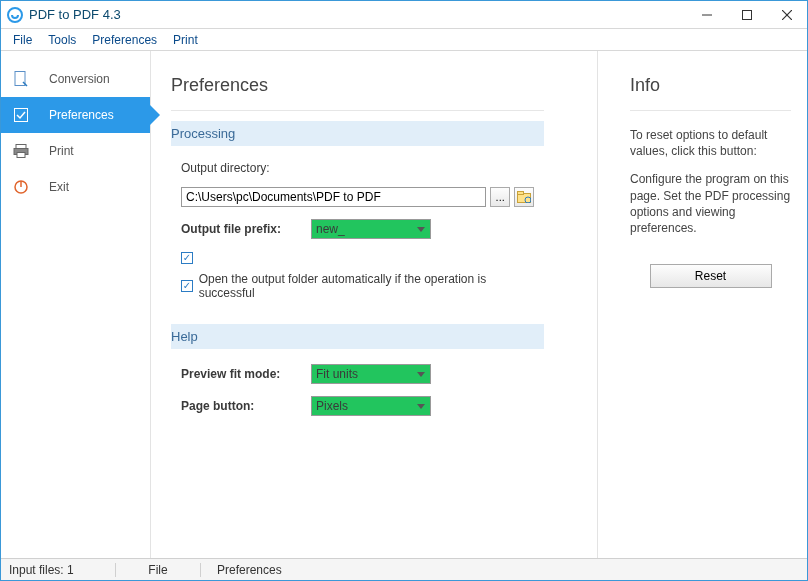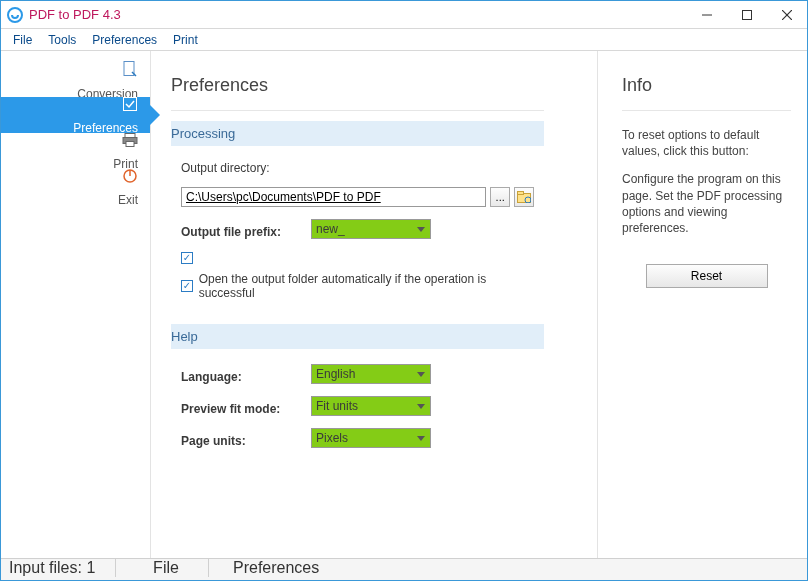--- a/index.html
+++ b/index.html
@@ -18,21 +18,21 @@
     height: 28px;
     display: flex;
     align-items: center;
     padding: 0 0 0 6px;
     border-bottom: 1px solid #d8d8d8;
   }
   .titlebar .app-icon {
     width: 16px; height: 16px; margin-right: 6px;
     display: inline-flex; align-items: center; justify-content: center;
   }
-  .titlebar .title { color: #be185d; font-size: 13px; }
+  .titlebar .title { color: #0c4a6e; font-size: 13px; }
   .winbtns { margin-left: auto; display: flex; }
   .winbtn {
     width: 40px; height: 28px; display: flex; align-items: center; justify-content: center;
     font-size: 13px; color: #333;
   }
   
   .menubar {
     height: 22px;
     display: flex;
     align-items: center;
@@ -48,26 +48,25 @@
   }
   
   .sidebar {
     width: 150px;
     border-right: 1px solid #e3e3e3;
     padding-top: 10px;
   }
   .side-item {
     height: 36px;
     display: flex;
-    align-items: flex-end;
+    align-items: center;
     padding: 0 12px;
     color: #555;
-    gap: 10px;
+    gap: 20px;
     position: relative;
-    flex-direction: column;
   }
   .side-item.active {
     background: #2c99e8;
     color: #fff;
   }
   .side-item.active::after {
     content: "";
     position: absolute;
     right: -10px;
     top: 50%;
@@ -93,49 +92,49 @@
   }
   .section-header {
     background: #e1eef9;
     color: #3a6a98;
     padding: 5px 0;
     font-size: 13px;
     margin-bottom: 12px;
   }
   .field-row {
     display: flex;
-    align-items: flex-end;
+    align-items: center;
     padding: 3px 10px;
     margin-bottom: 6px;
     color: #3a3a3a;
   }
   .field-label { width: 130px; font-weight: bold; }
   .text-input {
     border: 1px solid #999;
     height: 20px;
     padding: 1px 4px;
     font-family: inherit;
     font-size: 12px;
   }
-  .dir-input { width: 340px; text-decoration: underline; }
+  .dir-input { width: 340px; }
   .icon-btn {
     width: 22px; height: 20px;
     border: 1px solid #aaa;
     background: linear-gradient(#fdfdfd,#e9e9e9);
     margin-left: 4px;
     display: inline-flex; align-items: center; justify-content: center;
     font-size: 11px;
   }
   .combo {
     border: 1px solid #999;
     height: 20px;
     width: 120px;
     padding: 0 18px 0 4px;
     font-size: 12px;
-    background: #84cc16;
+    background: #22c55e;
     position: relative;
     display: inline-flex;
     align-items: center;
   }
   .combo::after {
     content: "";
     position: absolute;
     right: 5px; top: 7px;
     border-left: 4px solid transparent;
     border-right: 4px solid transparent;
@@ -152,21 +151,21 @@
     width: 12px; height: 12px;
     border: 1px solid #2c7cc4;
     display: inline-flex; align-items: center; justify-content: center;
     color: #2c7cc4;
     font-size: 10px;
     line-height: 1;
   }
   
   .infopanel {
     width: 210px;
-    padding: 18px 16px 10px 24px;
+    padding: 18px 16px 10px 32px;
     border-left: 1px solid #e3e3e3;
     margin-left: 33px;
   }
   .info-title {
     font-size: 18px;
     color: #444;
     padding: 6px 0 14px 0;
     border-bottom: 1px solid #e6e6e6;
     margin-bottom: 16px;
   }
@@ -187,24 +186,23 @@
     font-size: 12px;
   }
   
   .statusbar {
     position: absolute;
     bottom: 0; left: 0; right: 0;
     height: 22px;
     border-top: 1px solid #d0d0d0;
     background: #f5f5f5;
     display: flex;
-    align-items: flex-start;
-    font-size: 16px;
+    align-items: center;
+    font-size: 12px;
     color: #333;
-    gap: 8px;
   }
   .status-cell {
     border-right: 1px solid #d0d0d0;
     display: flex;
     align-items: center;
     padding: 0 8px;
   }
   .status-cell.files { width: 115px; }
   .status-cell.file { width: 85px; justify-content: center; }
   .status-cell.pref { flex: 1; padding-left: 16px; border-right: none; }
@@ -320,33 +318,27 @@
       <span class="chk">✓</span>
     </div>
     <div class="chk-row" style="margin-bottom:20px;">
       <span class="chk">✓</span>
       <span>Open the output folder automatically if the operation is successful</span>
     </div>
 
     <div class="section-header">Help</div>
 
     <div class="field-row">
-      <span class="field-label">Language:</span>
-      <div class="combo">
-        <span>English</span>
-      </div>
-    </div>
-    <div class="field-row">
       <span class="field-label">Preview fit mode:</span>
       <div class="combo">
         <span>Fit units</span>
       </div>
     </div>
     <div class="field-row">
-      <span class="field-label">Page units:</span>
+      <span class="field-label">Page button:</span>
       <div class="combo">
         <span>Pixels</span>
       </div>
     </div>
   </div>
 
   <div class="infopanel">
     <div class="info-title">Info</div>
     <div class="info-text">To reset options to default values, click this button:</div>
     <div class="info-text">Configure the program on this page. Set the PDF processing options and viewing preferences.</div>

